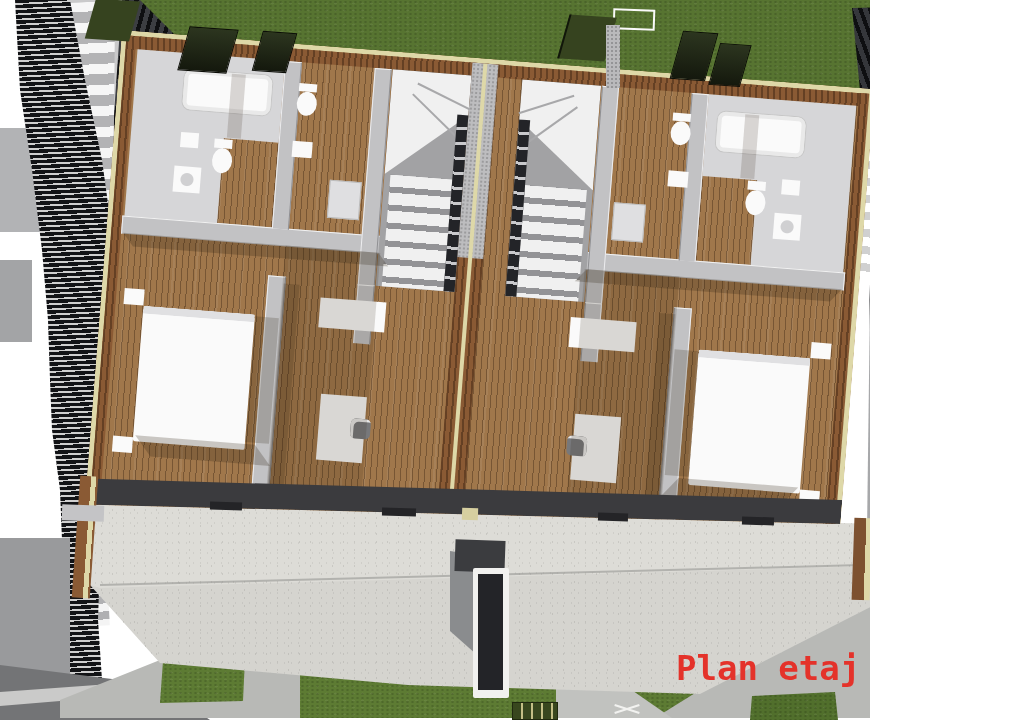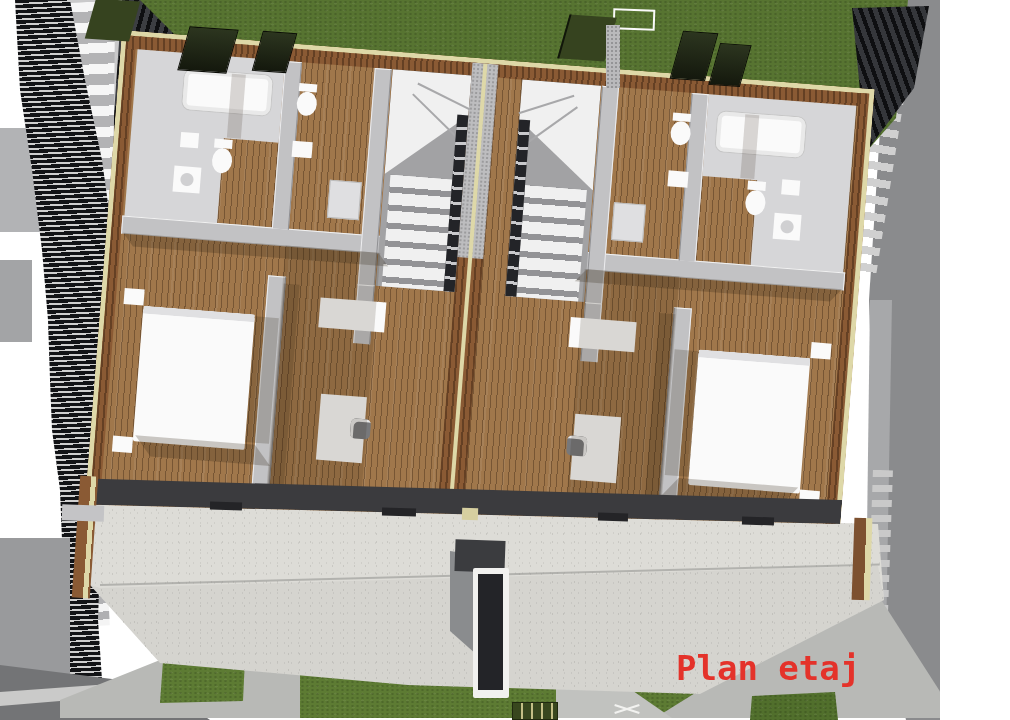--- a/index.html
+++ b/index.html
@@ -1,16 +1,16 @@
 <!DOCTYPE html>
 <html style="--grass-top: #577431; --grass-patch: #5d7b33; --grass-dark: #2e3a18; --wood-wall: #8a5a34; --wall-plate: #ded8a8; --wood-floor: #a0774b; --interior-wall: #c2c2c4; --bathroom-floor: #d6d6d8; --stair-tread: #f0f0f0; --stair-dark: #232428; --slab: #dddcd7; --ground: #8a8b8d; --path: #b8b9b6; --hedge: #121316; --roof-dark: #0e0f11; --band: #3b3b3e; --fixture: #fafafa; --canopy: #36431f; --label-red: #e4322a;"><head>
 <meta charset="utf-8">
 <style>
   html,body{margin:0;padding:0;background:#fff}
-  .stage{position:relative;width:940px;height:720px;background:#fff;overflow:hidden;
+  .stage{position:relative;width:870px;height:720px;background:#fff;overflow:hidden;
          font-family:"DejaVu Sans",sans-serif}
   .a{position:absolute}
   
   .grass{background-color:var(--grass-top,#577431);
     background-image:radial-gradient(rgba(0,0,0,.15) 1px,transparent 1.4px),
                      radial-gradient(rgba(255,255,255,.06) 1px,transparent 1.5px);
     background-size:5px 4px,9px 7px}
   .wood{background-color:var(--wood-floor,#a0774b);
     background-image:repeating-linear-gradient(90deg,rgba(58,36,18,.4) 0 1px,transparent 1px 6px),
                      repeating-linear-gradient(90deg,rgba(255,255,255,.07) 0 2px,transparent 2px 23px)}

